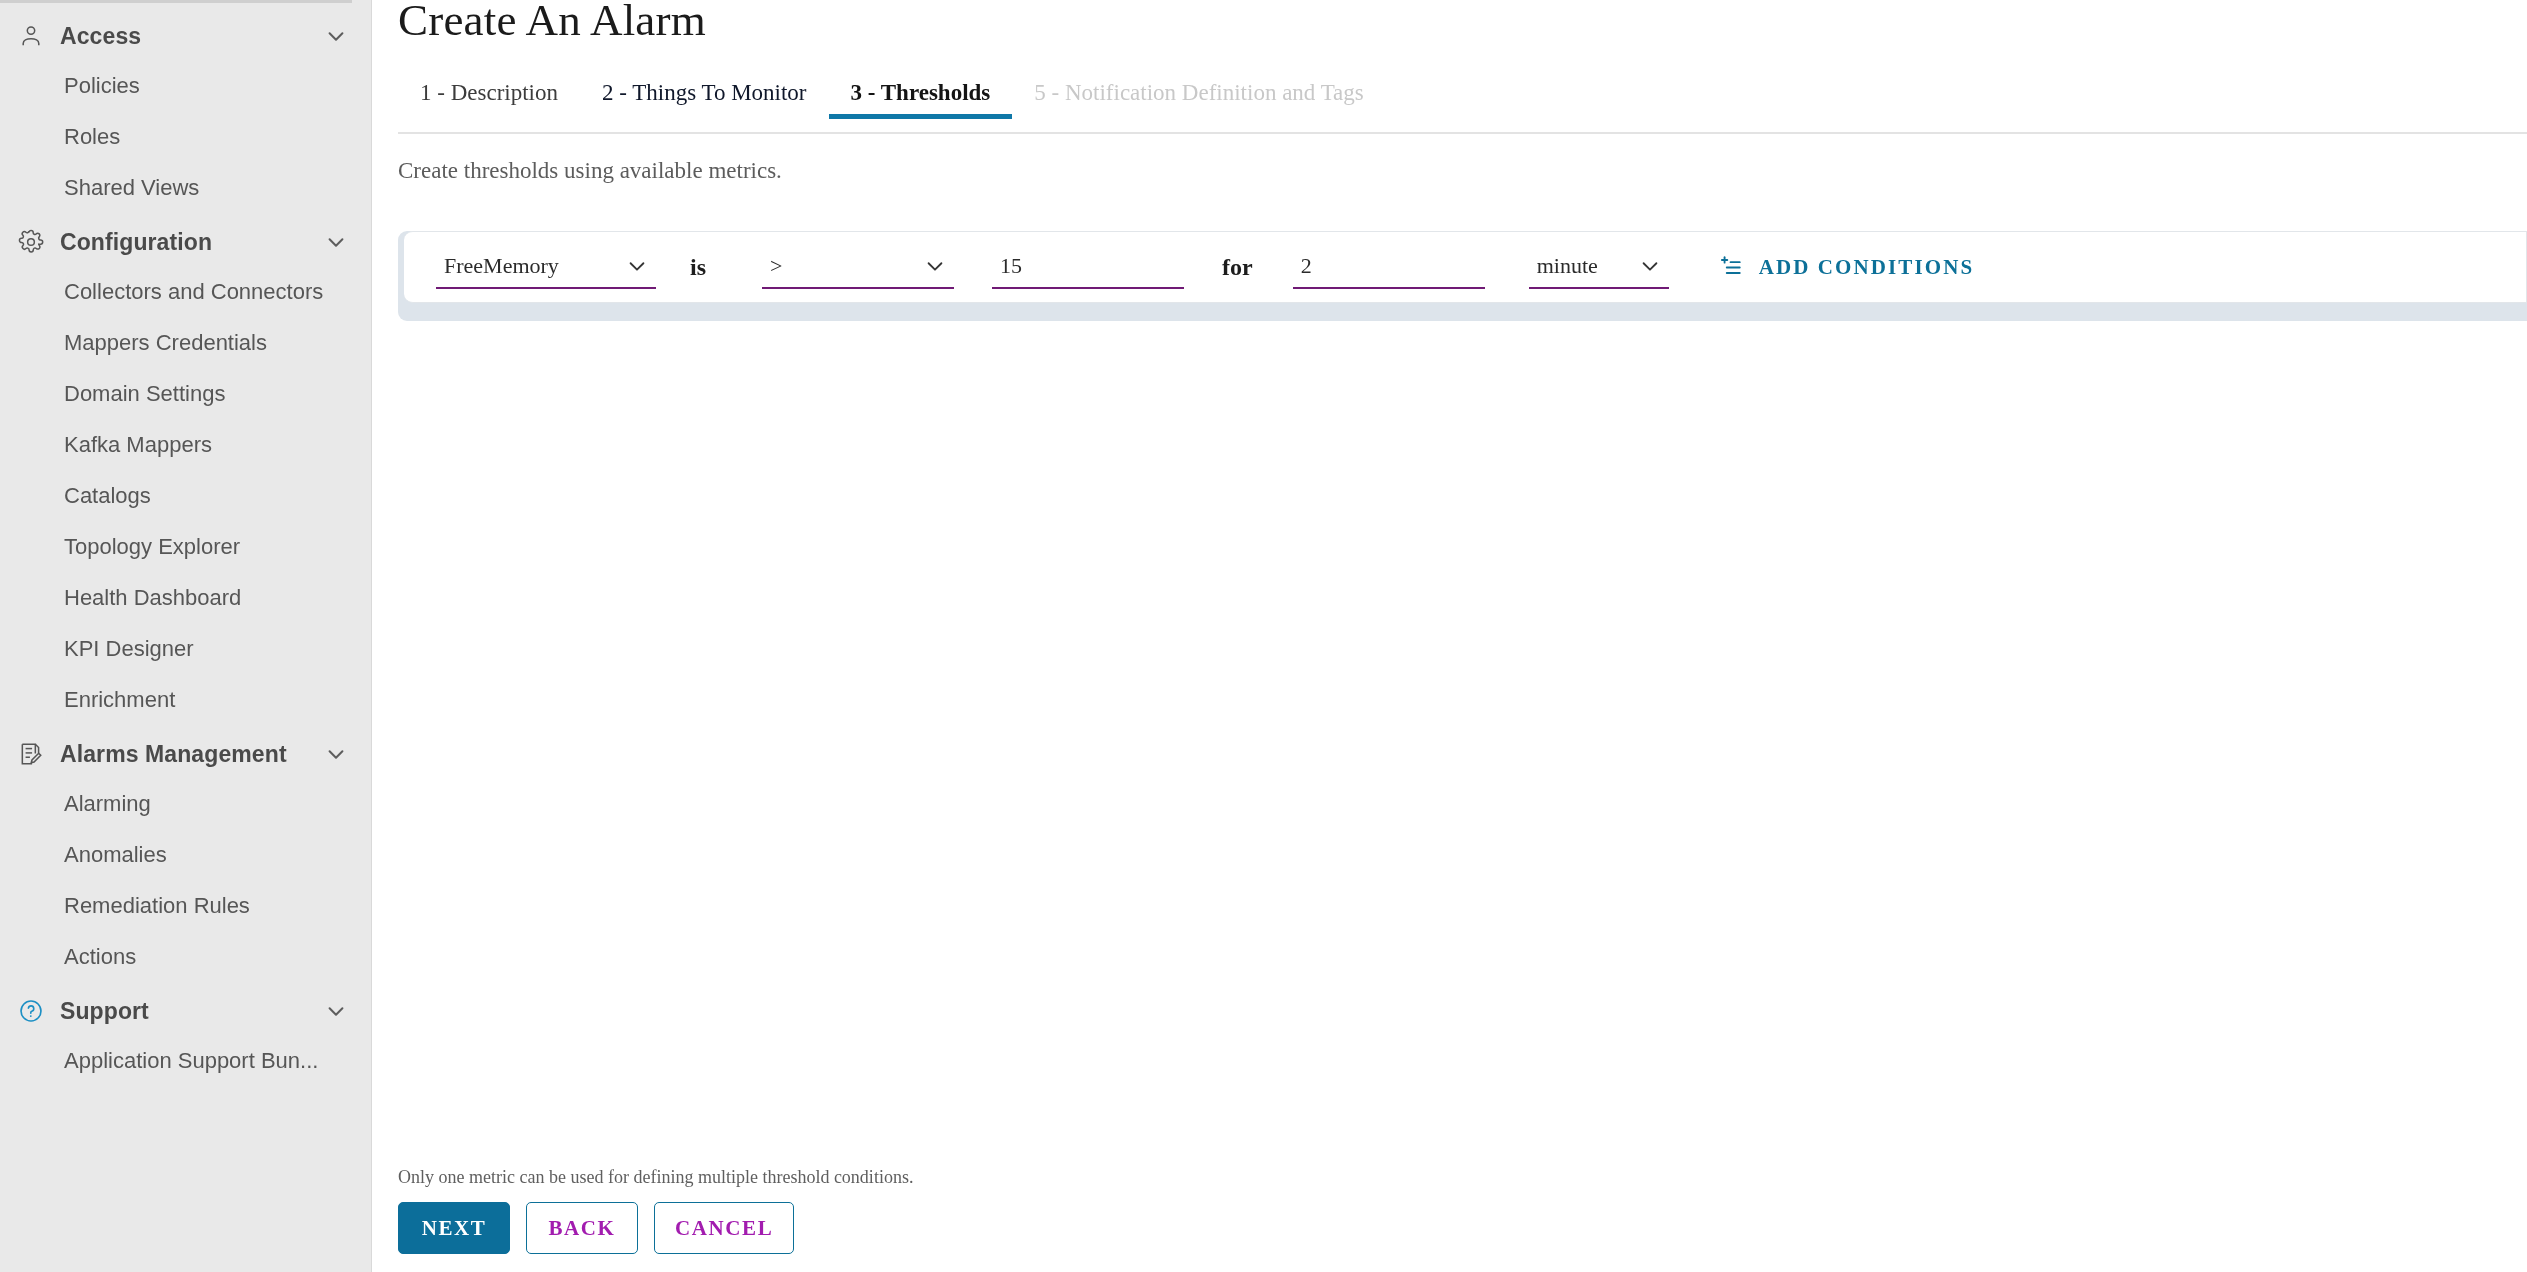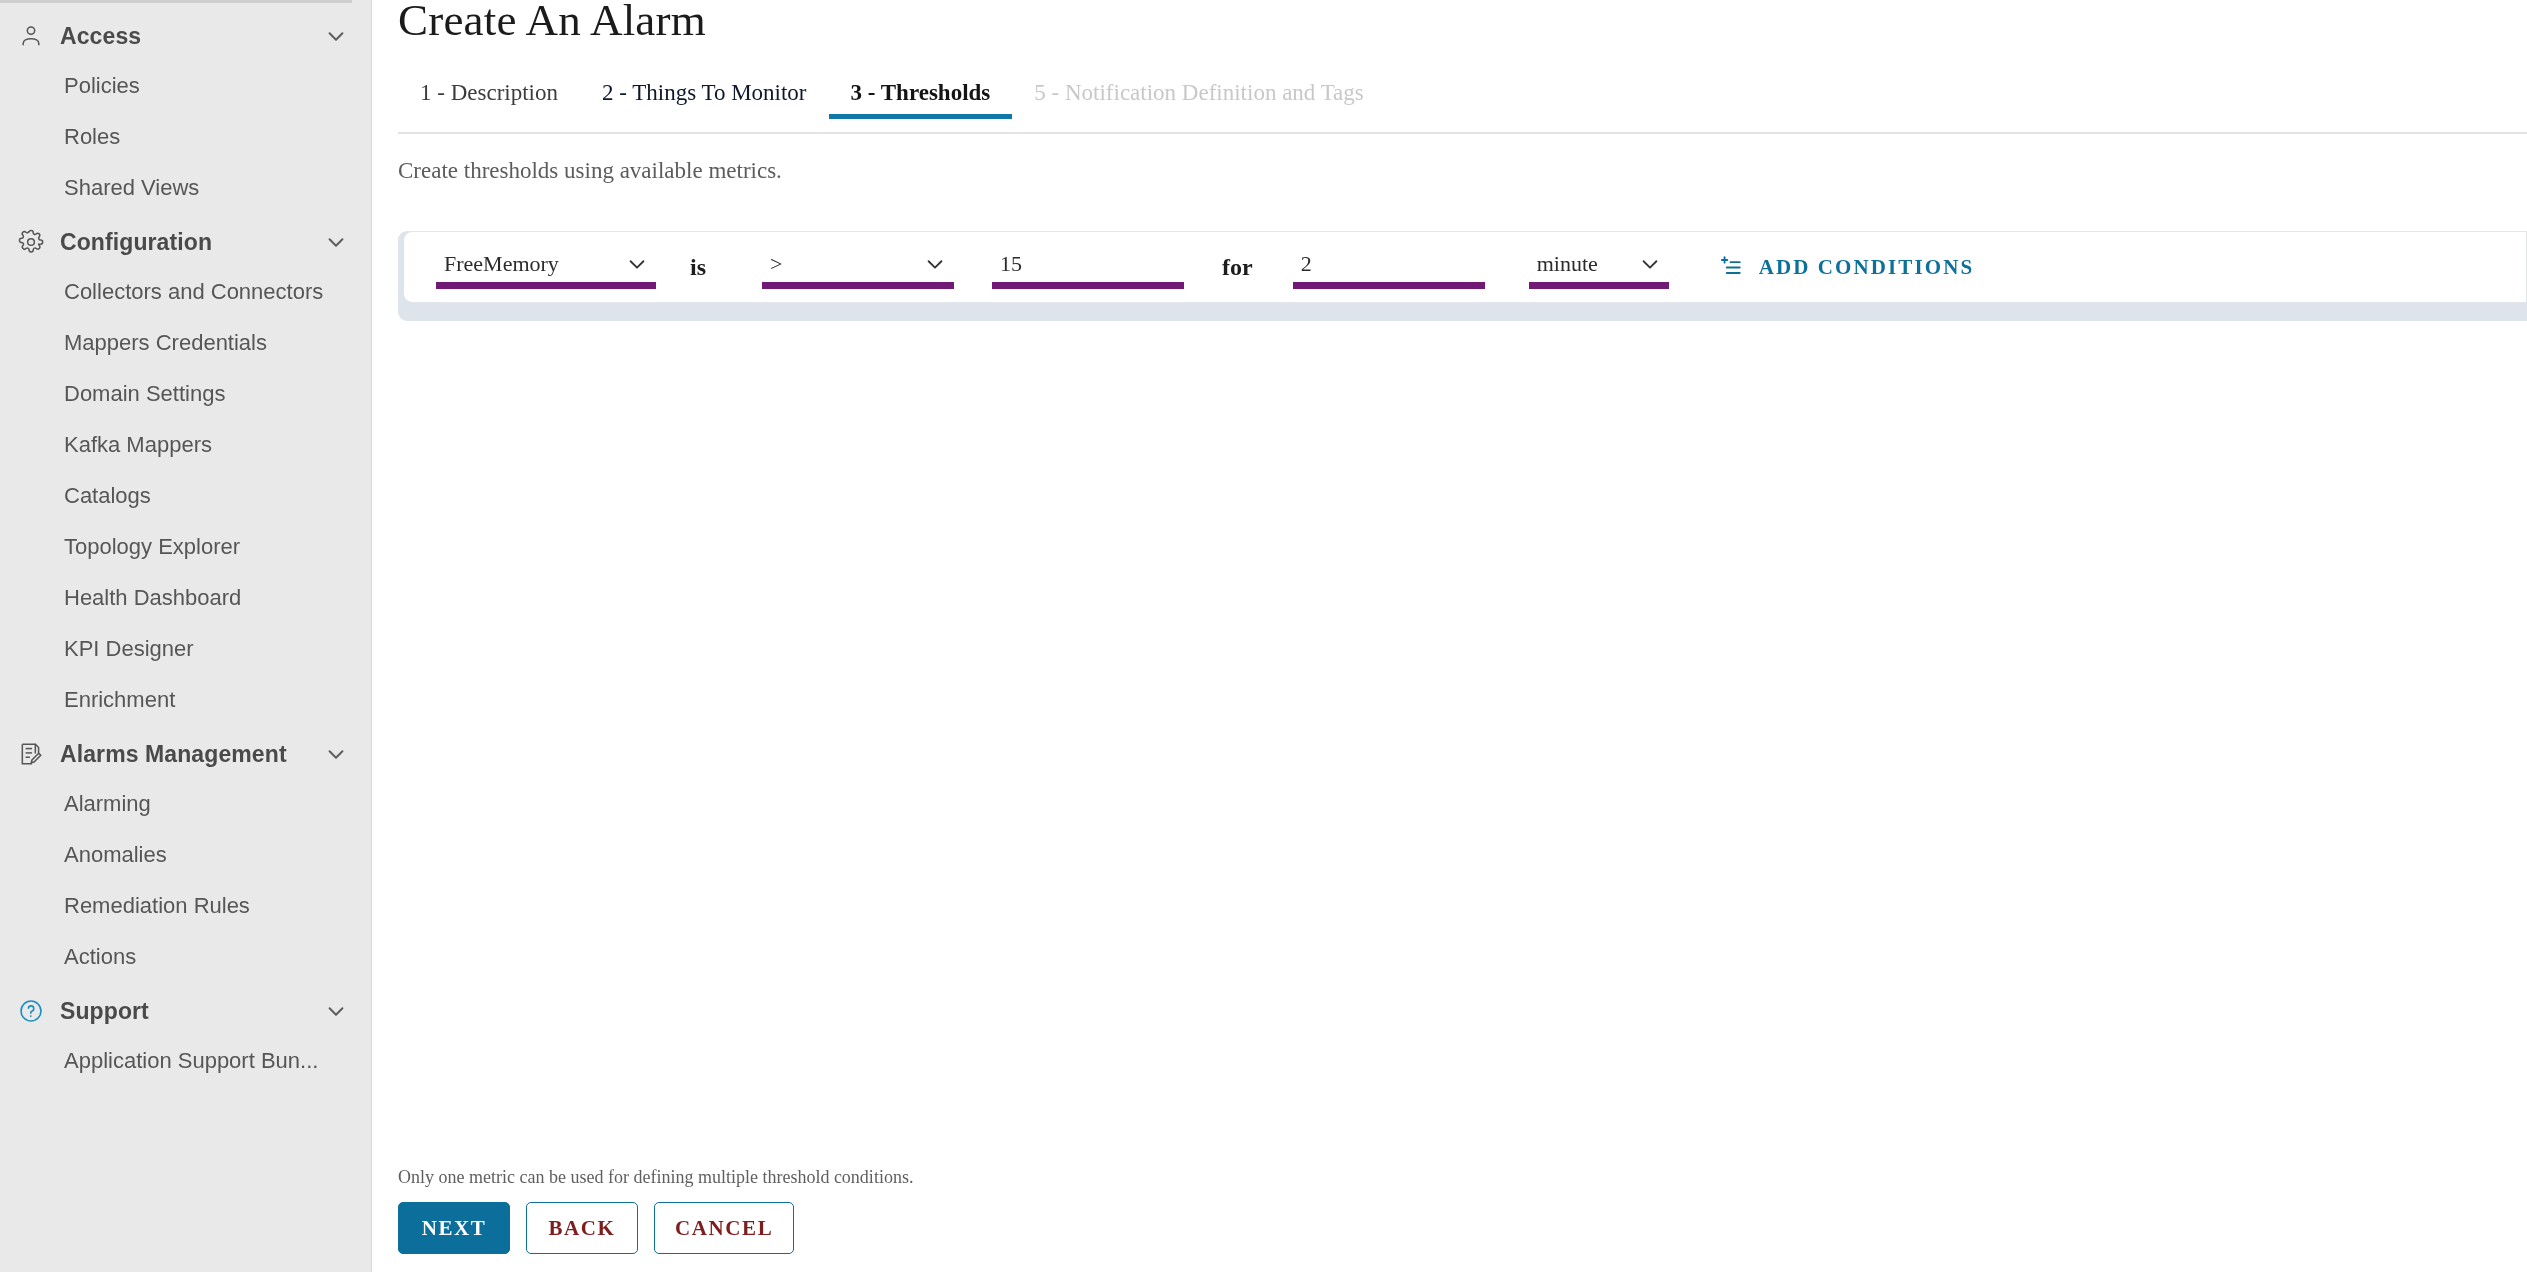--- a/index.html
+++ b/index.html
@@ -184,21 +184,21 @@
     border-radius: 9px 0 0 9px;
     display: flex;
     align-items: center;
     padding-left: 32px;
   }
 
   .field {
     position: relative;
     display: flex;
     align-items: center;
-    border-bottom: 7px solid #701a75;
+    border-bottom: 2px solid #701a75;
     height: 44px;
     margin-right: 0;
     padding: 0 6px 0 8px;
     cursor: pointer;
     background: transparent;
   }
   .field .fv {
     font-size: 22px;
     color: #2b2b2b;
     white-space: nowrap;
@@ -280,21 +280,21 @@
     font-family: inherit;
   }
   .btn-primary {
     background: #0c6e9a;
     border: 1px solid #0c6e9a;
     color: #ffffff;
   }
   .btn-outline {
     background: #ffffff;
     border: 1px solid #0c7098;
-    color: #7f1d1d;
+    color: #a21caf;
   }
 
   svg { display: block; }
 </style>
 </head>
 <body>
 
 <div class="app">
 
   <nav class="sidebar">

